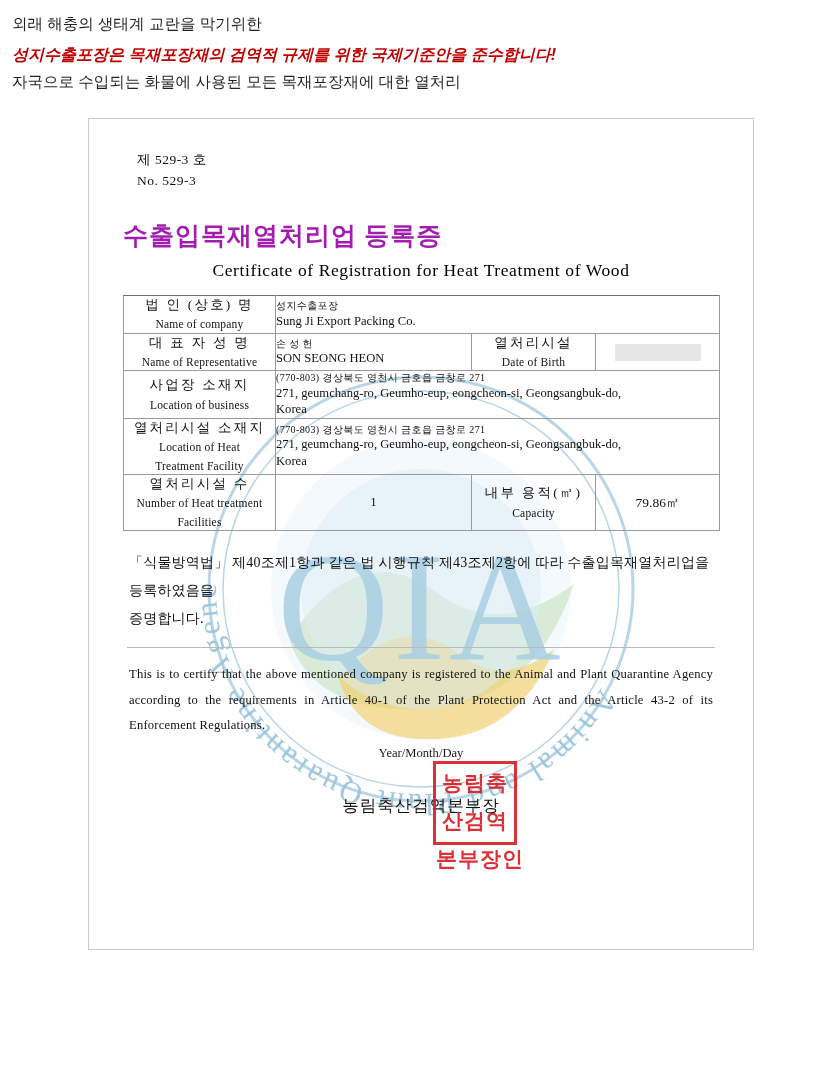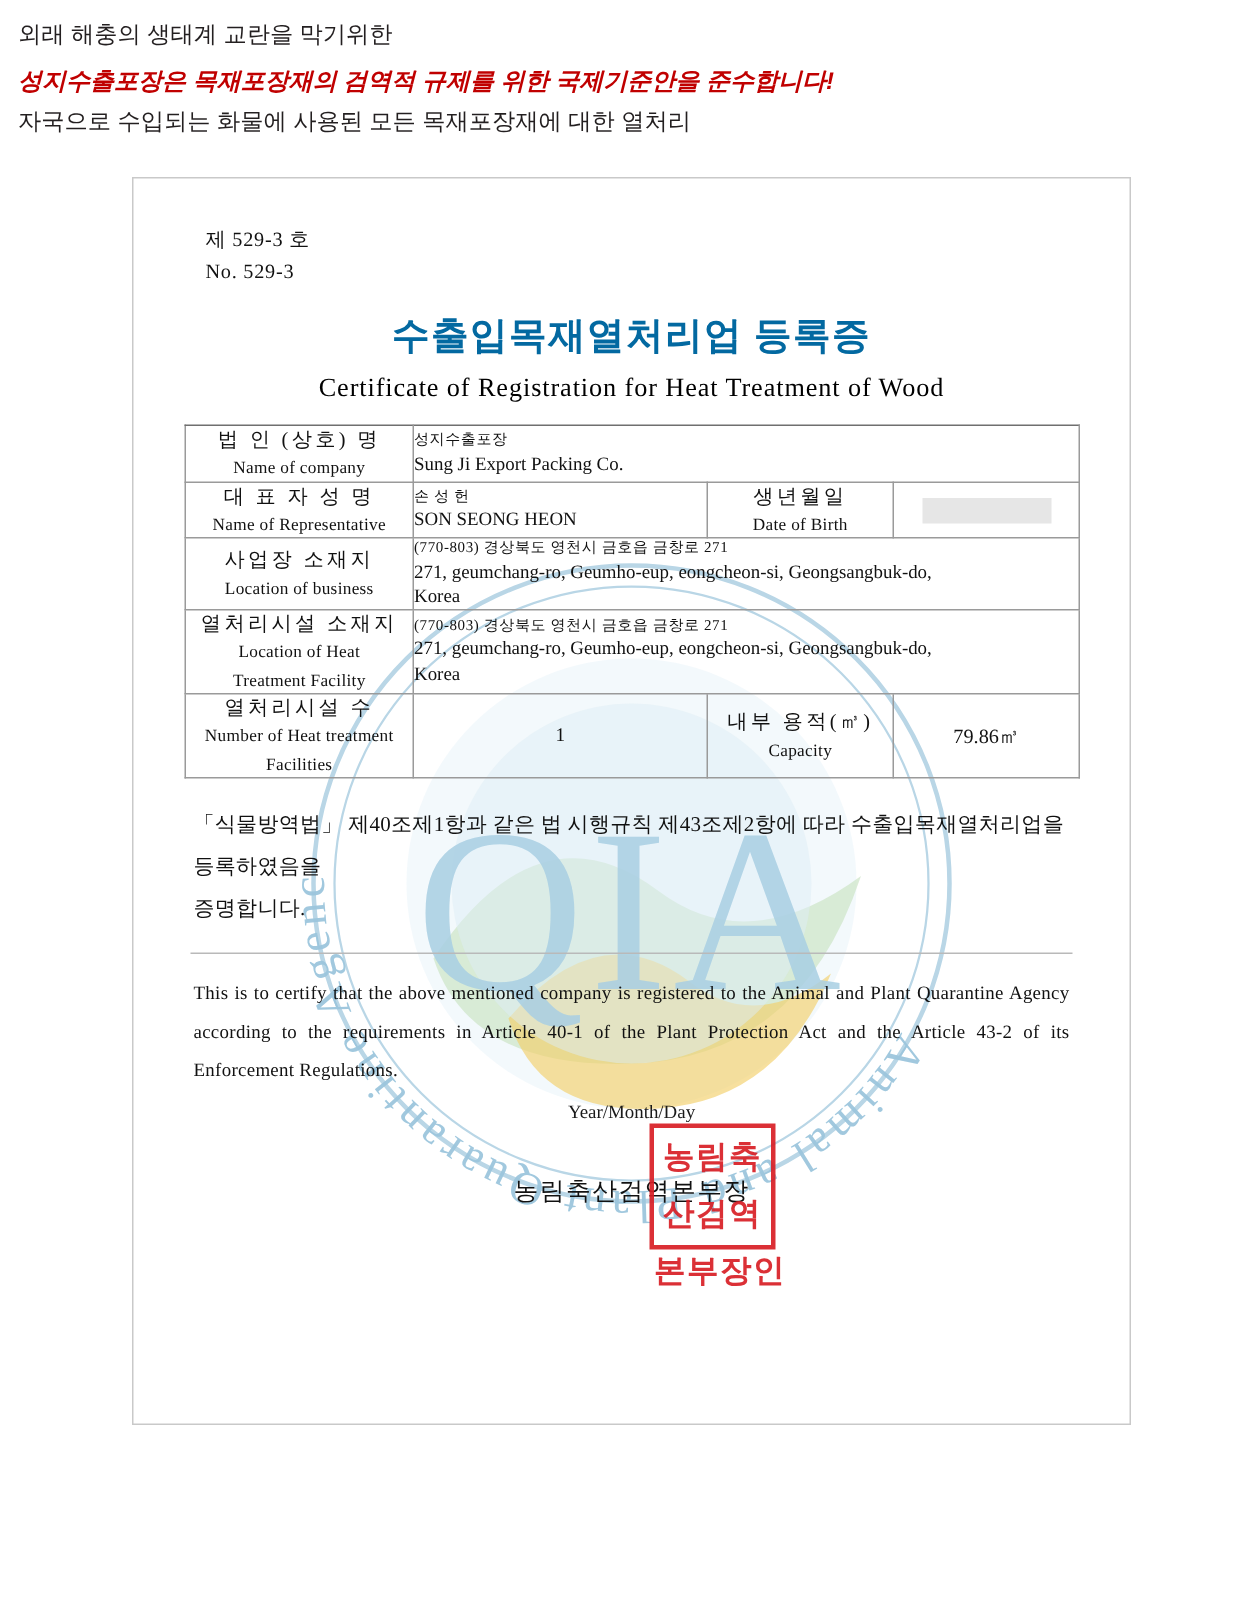--- a/index.html
+++ b/index.html
@@ -64,26 +64,25 @@
 
   .doc-no {
     font-size: 13.5px;
     line-height: 21px;
     margin-left: 14px;
     color: #111;
     letter-spacing: 0.5px;
   }
 
   .title-ko {
-    text-align: center;
     font-size: 25px;
     font-weight: bold;
     letter-spacing: 1px;
-    margin-top: 16px;
-    color: #0369a1;
+    margin-top: 28px;
+    color: #a21caf;
   }
   .title-en {
     text-align: center;
     font-size: 17.5px;
     letter-spacing: 0.6px;
     margin-top: 8px;
     margin-bottom: 14px;
     color: #000;
   }
 
@@ -267,21 +266,21 @@
       <tr>
         <td class="lbl">
           <span class="k">대 표 자  성 명</span>
           <span class="e">Name of Representative</span>
         </td>
         <td class="val">
           <span class="k">손 성 헌</span>
           <span class="e">SON SEONG HEON</span>
         </td>
         <td class="lbl">
-          <span class="k">생년월일</span>
+          <span class="k">열처리시설</span>
           <span class="e">Date of Birth</span>
         </td>
         <td class="val center">
           <span class="mask"></span>
         </td>
       </tr>
 
       <tr>
         <td class="lbl">
           <span class="k">사업장 소재지</span>

